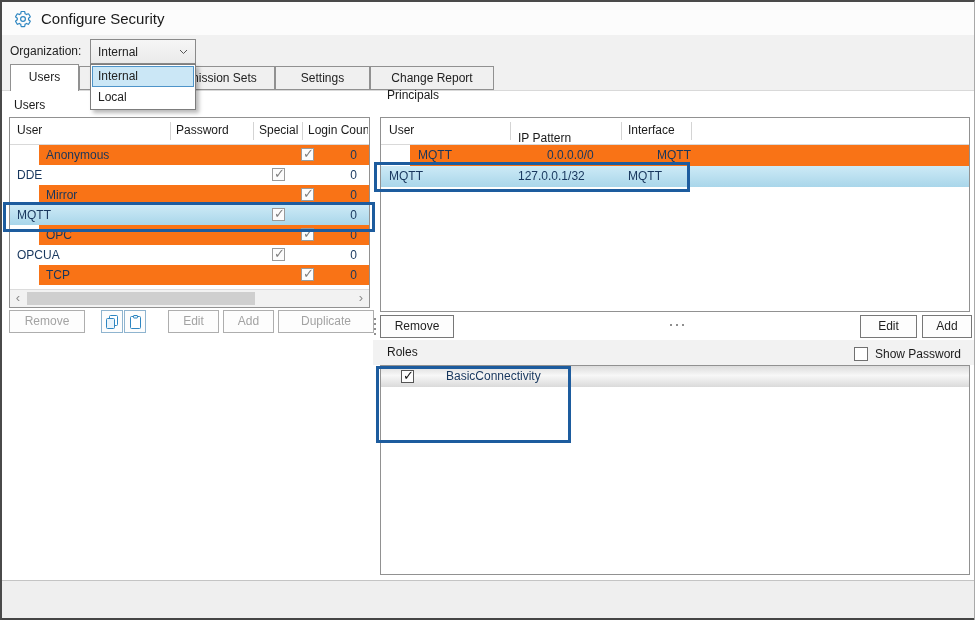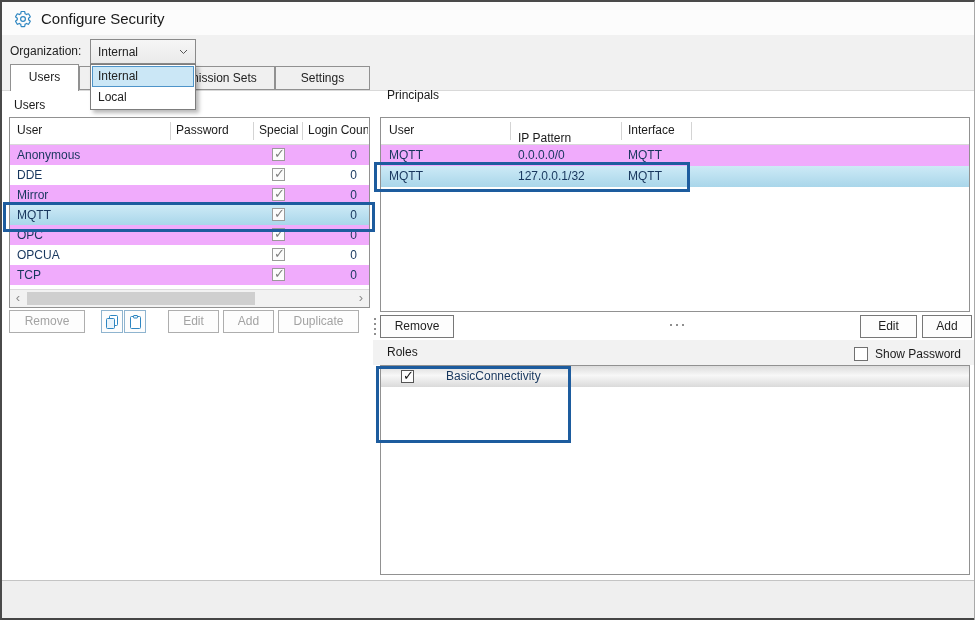--- a/index.html
+++ b/index.html
@@ -35,21 +35,21 @@
   .opt.hl{background:#cbe7f6;outline:1px solid #4e94c9;outline-offset:-1px;}
   
   .seclabel{position:absolute;line-height:15px;color:#1a1a1a;}
   
   .tbl{position:absolute;box-sizing:border-box;border:1px solid #919191;background:#fff;}
   .thead{position:relative;height:26px;border-bottom:1px solid #d9d9d9;background:#fff;}
   .hcell{position:absolute;top:0;line-height:25px;color:#1a1a1a;white-space:nowrap;overflow:hidden;}
   .hsep{position:absolute;top:4px;bottom:4px;width:1px;background:#d4d4d4;}
   .trow{position:relative;height:20px;}
   .prow,.rrow{position:relative;height:21px;}
-  .alt{background:#f0abfc;}
+  .alt{background:#f97316;margin-left:29px;}
   .trow.selected,.prow.selected{background:linear-gradient(180deg,#cdeaf6,#a9d6ea);}
   .rrow.grad{background:linear-gradient(180deg,#dcdcdc,#f7f7f7 45%,#efefef 60%,#dadada);text-decoration:underline;}
   .navy{color:#17365d;}
   .cell{position:absolute;top:0;line-height:20px;white-space:nowrap;}
   .prow .cell,.rrow .cell{line-height:21px;}
   
   .cb{position:absolute;width:13px;height:13px;box-sizing:border-box;border:1px solid #9a9a9a;background:#fcfcfc;}
   .cb.checked::after{content:"✓";position:absolute;left:1px;top:-3px;font-size:13px;color:#808080;}
   .cb.dark{border-color:#555;}
   .cb.dark.checked::after{color:#111;}
@@ -105,20 +105,21 @@
       <svg width="9" height="6" viewBox="0 0 9 6">
           <path d="M1 1l3.5 3.5L8 1" stroke="#555" fill="none"></path>
         </svg>
     </span>
   </div>
 
   <div class="tab active t-users">Users</div>
   <div class="tab t-hidden"></div>
   <div class="tab t-permsets">Permission Sets</div>
   <div class="tab t-settings">Settings</div>
+  <div class="tab t-change">Change Report</div>
 
   <div class="popup">
     <div class="opt hl">Internal</div>
     <div class="opt">Local</div>
   </div>
 
   <span class="seclabel" style="left:12px;top:96px;">Users</span>
 
   <div class="tbl" style="left:7px;top:115px;width:361px;height:191px;">
     <div class="thead">
@@ -186,21 +187,21 @@
   <div class="iconbtn" style="left:122px;top:308px;">
     <span style="display:flex;">
       <svg width="13" height="14" viewBox="0 0 13 14">
           <rect x="1.5" y="1.5" width="10" height="12" rx="1" stroke="#2e86c1" fill="#fff"></rect>
           <rect x="4.5" y="0.5" width="4" height="2.5" rx="0.5" stroke="#2e86c1" fill="#eaf4fb"></rect>
         </svg>
     </span>
   </div>
   <div class="btn" style="left:166px;top:308px;width:51px;">Edit</div>
   <div class="btn" style="left:221px;top:308px;width:51px;">Add</div>
-  <div class="btn" style="left:276px;top:308px;width:81px;">Duplicate</div>
+  <div class="btn" style="left:276px;top:308px;width:96px;">Duplicate</div>
 
   <div class="vgrip">
       <i></i>
       <i></i>
       <i></i>
       <i></i>
     </div>
 
   <span class="seclabel" style="left:385px;top:86px;">Principals</span>
 

